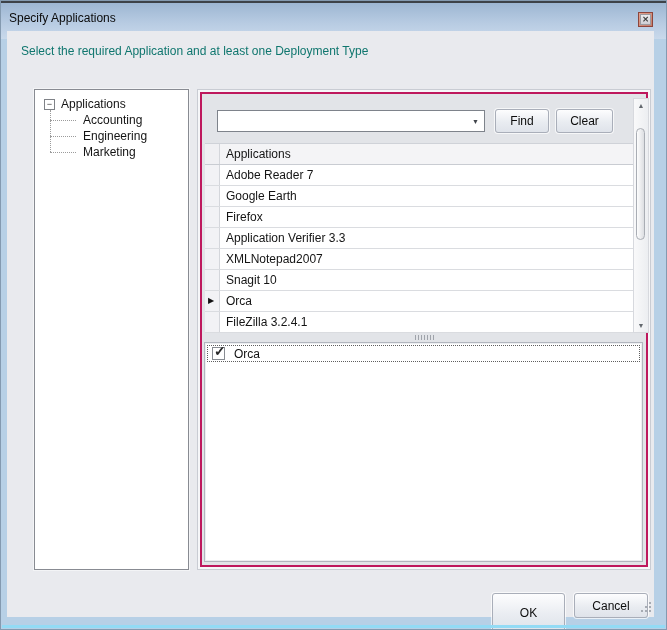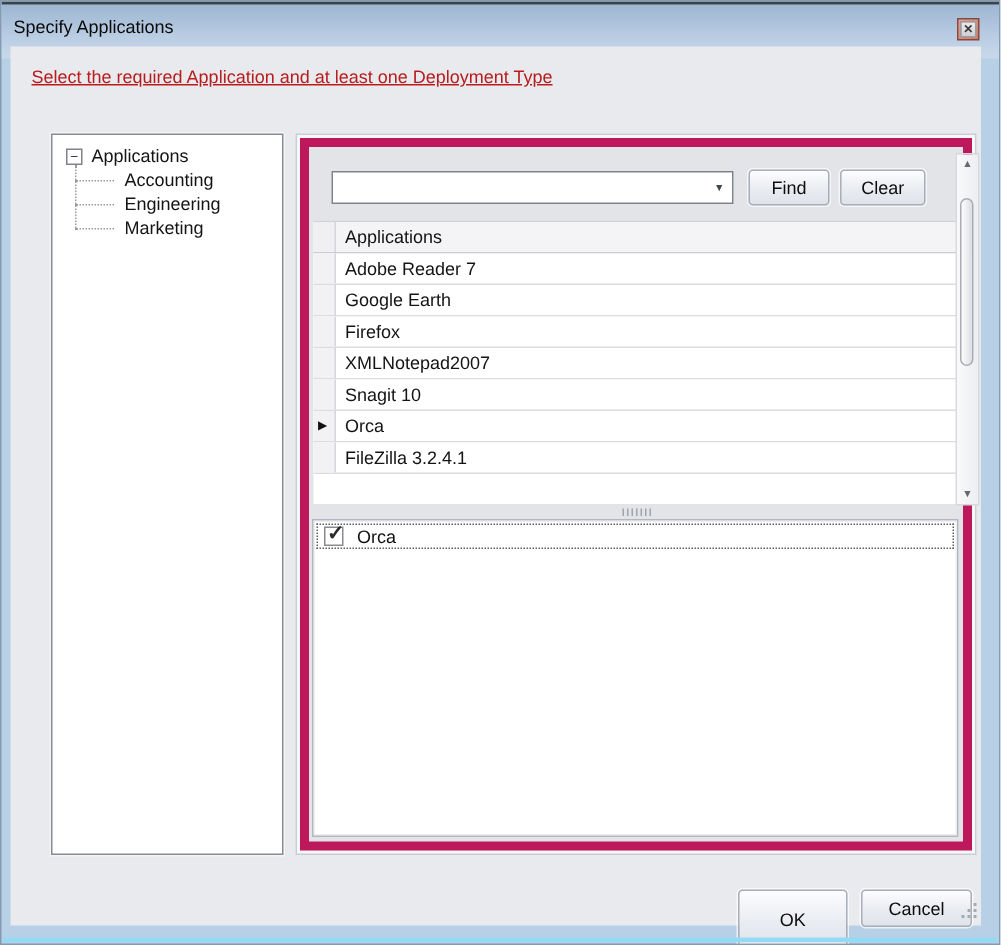--- a/index.html
+++ b/index.html
@@ -17,40 +17,40 @@
   .close-btn { position:absolute; right:13px; top:9px; width:15px; height:15px;
                border:1px solid #8d453c; background:linear-gradient(135deg,#e2a28f,#c67c69);
                display:flex; align-items:center; justify-content:center; cursor:default; }
   .close-x { font-size:8px; font-weight:bold; color:#3c3c3c; width:11px; height:11px;
              line-height:10px; text-align:center; border:1px solid #9b9ba1;
              background:linear-gradient(#ececee,#cfcfd4); }
 
   
   .dlg-body { position:absolute; left:6px; top:30px; right:12px; bottom:12px; background:#e9eaee; }
   .accent-line { position:absolute; left:1px; right:1px; bottom:1px; height:3px; background:#93dbf5; }
-  .instruction { position:absolute; left:14px; top:13px; font-size:12px; color:#b91c1c;text-decoration:underline; }
+  .instruction { position:absolute; left:14px; top:13px; font-size:12px; color:#0f766e; }
 
   
   .tree-panel { position:absolute; left:27px; top:58px; width:155px; height:481px;
                 background:#fff; border:1px solid #888b92; box-shadow:0 0 0 1px #f3f4f6; }
   .tree { padding:6px 0 0 9px; }
   .tree-root-row { display:flex; align-items:center; height:16px; gap:6px; }
   .expander { width:11px; height:11px; border:1px solid #7f8287; background:#fff;
               font-size:9px; line-height:8px; text-align:center; color:#333; flex:0 0 auto; }
   .tree-children { position:relative; margin-left:6px; }
   .tree-children::before { content:""; position:absolute; left:0; top:-2px; bottom:8px;
                            border-left:1px dotted #9b9b9b; }
   .tree-child { position:relative; height:16px; line-height:16px; padding-left:33px; }
   .tree-child::before { content:""; position:absolute; left:0; top:8px; width:26px;
                         border-top:1px dotted #9b9b9b; }
 
   
   .right-panel { position:absolute; left:190px; top:58px; width:454px; height:481px;
                  border:1px solid #c9ccd3; background:#f6f7f9; }
-  .right-inner { position:absolute; inset:2px; border:6px solid #be185d; background:#e2e4e8; }
+  .right-inner { position:absolute; inset:2px; border:2px solid #be185d; background:#e2e4e8; }
 
   .combo { position:absolute; left:15px; top:16px; width:268px; height:22px;
            background:#fff; border:1px solid #7e838b; }
   .combo-input { position:absolute; left:1px; top:1px; right:18px; bottom:1px; border:none;
                  outline:none; font:12px "Liberation Sans",sans-serif; background:#fff; }
   .combo-arrow { position:absolute; right:5px; top:7px; font-size:7px; color:#41454c; line-height:7px; }
 
   .btn { border:1px solid #a9aeb9; border-radius:3px; color:#0d0d0d; font-size:12px;
          background:linear-gradient(#fdfdfe,#e9ecf1 55%,#dfe3ea);
          box-shadow:0 0 0 1px rgba(255,255,255,.7); text-align:center; cursor:default;
@@ -159,20 +159,24 @@
           <div class="grid-row">
             <div class="sel-cell"></div>
             <div class="name-cell">Google Earth</div>
           </div>
           <div class="grid-row">
             <div class="sel-cell"></div>
             <div class="name-cell">Firefox</div>
           </div>
           <div class="grid-row">
             <div class="sel-cell"></div>
+            <div class="name-cell">Application Verifier 3.3</div>
+          </div>
+          <div class="grid-row">
+            <div class="sel-cell"></div>
             <div class="name-cell">XMLNotepad2007</div>
           </div>
           <div class="grid-row">
             <div class="sel-cell"></div>
             <div class="name-cell">Snagit 10</div>
           </div>
           <div class="grid-row">
             <div class="sel-cell">
               <span class="row-indicator">▶</span>
             </div>

